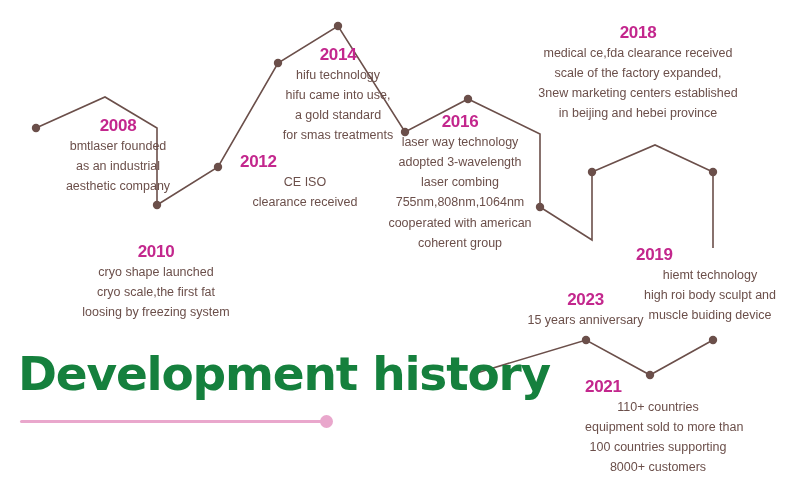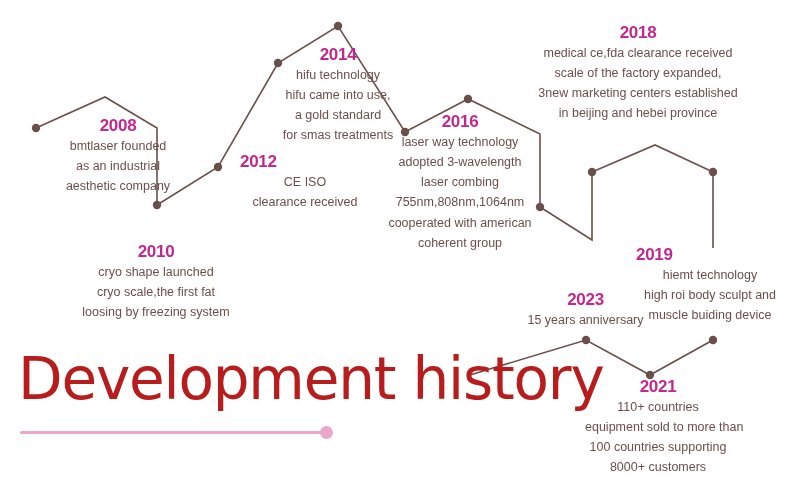--- a/index.html
+++ b/index.html
@@ -41,31 +41,31 @@
   #e2012 .year{text-align:left;}
   #e2014{left:272px; top:46px;  width:132px;}
   #e2014 .year{text-align:center;}
   #e2016{left:380px; top:113px; width:160px;}
   #e2016 .year{text-align:center;}
   #e2018{left:530px; top:24px;  width:216px;}
   #e2018 .year{text-align:center;}
   #e2019{left:636px; top:246px; width:148px;}
   #e2019 .year{}
   #e2021{left:585px; top:378px; width:146px;}
-  #e2021 .year{text-align:center;}
+  #e2021 .year{text-align:left;}
   #e2023{left:512px; top:291px; width:147px;}
   #e2023 .year{text-align:center;}
 
   
   #title-block{position:absolute;left:18px;top:350px;}
   #page-title{
     font-family:"DejaVu Sans","Liberation Sans",sans-serif;
-    font-weight:normal;
-    font-size:58px;
-    color:#b91c1c;
+    font-weight:bold;
+    font-size:47px;
+    color:#15803d;
     letter-spacing:-1.2px;
     line-height:1;
     white-space:nowrap;
   }
   #title-rule-wrap{position:relative;margin-top:18px;height:14px;}
   #title-rule{
     position:absolute;left:2px;top:5px;
     width:308px;height:3px;
     background:#E9A7CC;border-radius:2px;
   }

